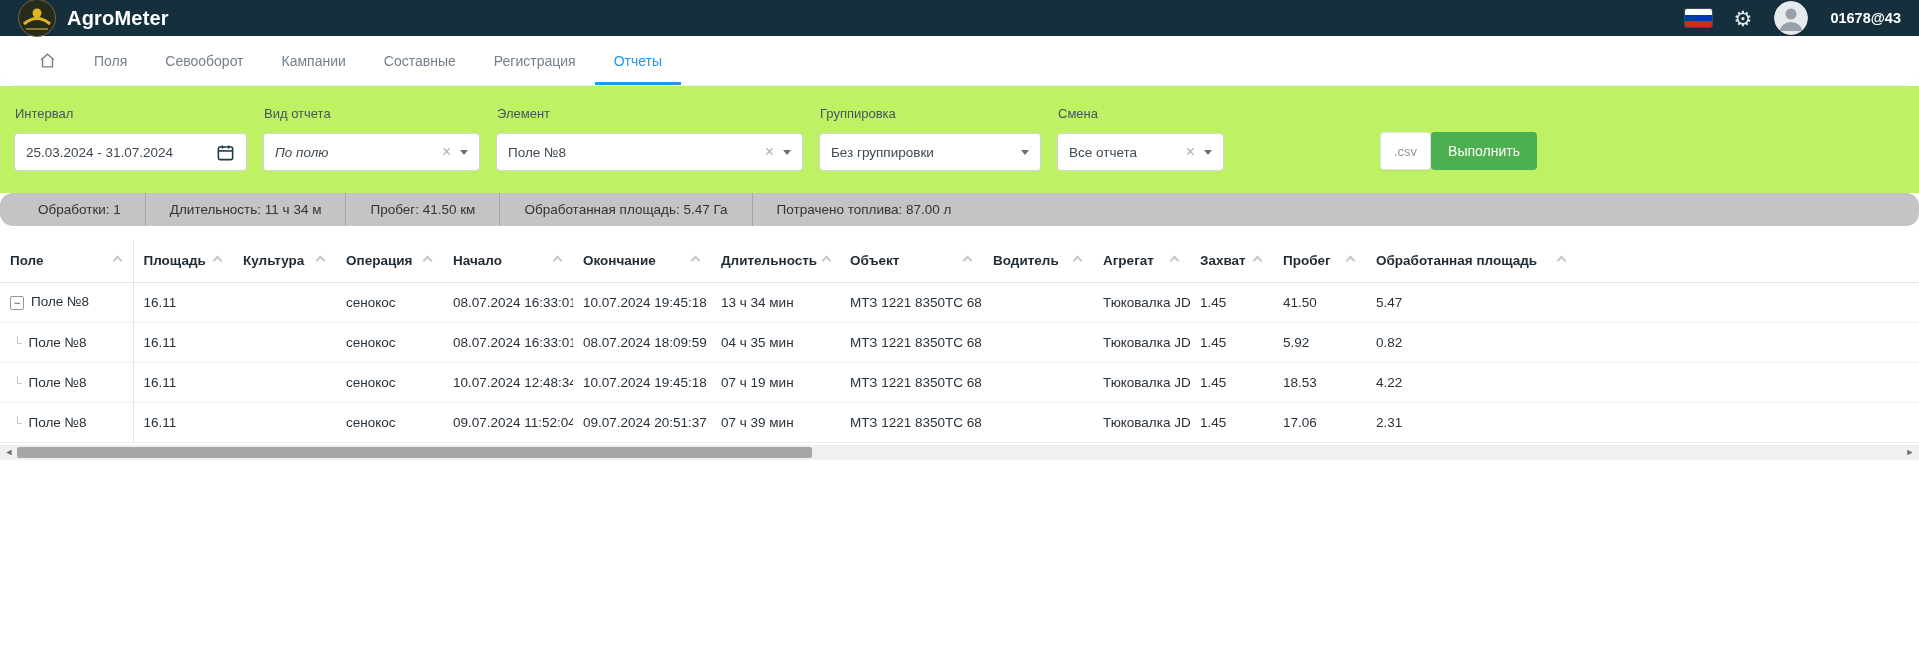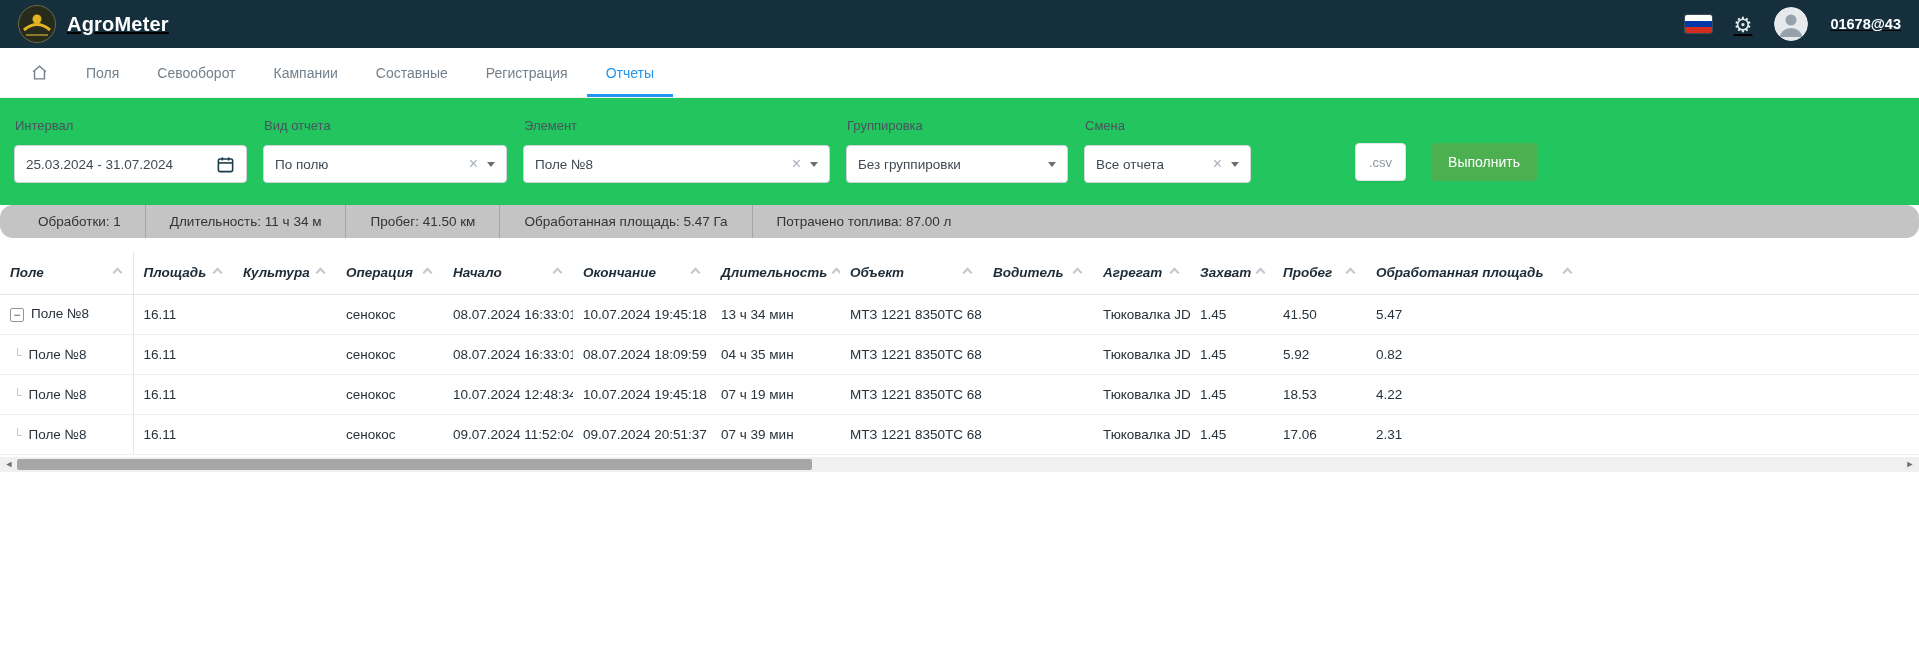--- a/index.html
+++ b/index.html
@@ -1,75 +1,75 @@
 <!DOCTYPE html>
 <html><head>
 <meta charset="utf-8">
 <style>
   * { margin:0; padding:0; box-sizing:border-box; }
   body { width:1919px; height:646px; overflow:hidden; background:#fff;
          font-family:"Liberation Sans", sans-serif; }
 
   
-  .topbar { height:48px; background:#152f3d; display:flex; align-items:center; padding:16px 18px;text-decoration:underline; }
+  .topbar { height:36px; background:#152f3d; display:flex; align-items:center; padding:16px 18px; }
   .logo-wrap { width:38px; height:38px; flex:none; }
   .app-title { color:#fff; font-size:20px; font-weight:600; margin-left:11px; letter-spacing:.2px; }
   .topbar-right { margin-left:auto; display:flex; align-items:center; gap:22px; }
   .flag { width:27px; height:18px; border-radius:2px;
           background:linear-gradient(#ffffff 0 33%, #0039a6 33% 66%, #d52b1e 66% 100%);
           box-shadow:0 0 0 1px rgba(255,255,255,.15); cursor:pointer; }
   .gear { color:#e2e9ee; font-size:21px; line-height:1; cursor:pointer; }
   .avatar { width:34px; height:34px; border-radius:50%; overflow:hidden; cursor:pointer; flex:none; }
   .user-id { color:#fff; font-size:14.5px; font-weight:700; }
 
   
-  .nav { height:50px; background:#fff; display:flex; align-items:stretch; padding:0 12px;
-         border-bottom:1px solid #eef1f3; }
+  .nav { height:50px; background:#fff; display:flex; align-items:stretch; padding:0 20px;
+         border-bottom:1px solid #eef1f3;border-radius:17px; }
   .nav-item { display:flex; align-items:center; gap:7px; padding:0 19px; font-size:14px;
               color:#73808b; text-decoration:none; border-bottom:3px solid transparent;
               border-top:3px solid transparent; cursor:pointer; white-space:nowrap; }
   .nav-item.active { color:#2196f3; border-bottom-color:#2196f3; }
   .nav-chev { width:7px; height:7px; border-right:1.5px solid #8a949c; border-bottom:1.5px solid #8a949c;
               transform:rotate(45deg) translateY(-2px); display:inline-block; }
 
   
-  .filters { display:flex; align-items:flex-start; padding:12px 14px 22px; background:#22c55e; }
+  .filters { display:flex; align-items:center; padding:12px 14px 22px; background:#bef264; }
   .filter-block { display:flex; flex-direction:column; margin-right:16px; }
   .filter-label { font-size:13px; color:#48545e; margin:8px 0 12px 1px; }
   .control { height:38px; border:1px solid #ced4da; border-radius:4px; background:#fff;
              display:flex; align-items:center; padding:0 11px; font-size:13.5px; color:#3f4a54;
              cursor:pointer; }
   .control .value { flex:1; white-space:nowrap; overflow:hidden; }
   .ctl-icons { display:flex; align-items:center; gap:9px; margin-left:8px; }
   .clear-x { color:#a7b0b8; font-size:16px; line-height:1; cursor:pointer; }
   .caret { width:0; height:0; border-left:4.5px solid transparent; border-right:4.5px solid transparent;
            border-top:5px solid #687077; }
-  .w-interval { width:233px; } .w-report { width:244px; } .w-element { width:307px; }
+  .w-interval { width:233px; } .w-report { width:217px;font-style:italic; } .w-element { width:307px; }
   .w-group { width:222px; } .w-shift { width:167px; }
-  .filter-buttons { margin-left:auto; margin-top:33px; display:flex; align-items:center; gap:25px;
+  .filter-buttons { margin-left:auto; margin-top:33px; display:flex; align-items:center; 
                     margin-right:368px; }
   .csv-btn { height:38px; padding:0 13px; background:#fff; border:1px solid #e1e5e8; border-radius:4px;
              color:#8d97a0; font-size:13px; cursor:pointer; box-shadow:0 1px 2px rgba(0,0,0,.05); }
   .run-btn { height:38px; padding:0 17px; background:#4caf50; border:none; border-radius:4px;
              color:#fff; font-size:14px; cursor:pointer; }
 
   
   .summary-bar { height:33px; background:#c4c4c4; display:flex; align-items:stretch; padding-left:14px;
                  color:#333; font-size:13.5px;border-radius:13px; }
   .summary-item { display:flex; align-items:center; padding:0 24px; border-right:1px solid #a5a5a5;
                   white-space:nowrap; }
   .summary-item:last-child { border-right:none; }
 
   
   .table-wrap { margin-top:14px; overflow:hidden; }
   table { border-collapse:collapse; table-layout:fixed; width:1919px; }
   th, td { padding:0 10px; height:40px; text-align:left; white-space:nowrap; overflow:hidden; }
   thead th { height:42px; border-bottom:1px solid #e2e6e9; font-size:13.5px; font-weight:700;
              color:#1e2c37; cursor:pointer; }
-  .th-wrap { display:flex; align-items:center; justify-content:space-between; gap:6px;font-style:italic; }
+  .th-wrap { display:flex; align-items:center; justify-content:space-between; gap:6px; }
   .th-wrap.tight { justify-content:flex-start; gap:21px; }
   .sort-icon { width:7px; height:7px; border-left:2px solid #c2c8cd; border-top:2px solid #c2c8cd;
                transform:rotate(45deg); flex:none; margin-right:2px; }
   tbody td { border-bottom:1px solid #edf0f2; font-size:13.5px; color:#28323b; }
   .first-col { border-right:1px solid #e2e6e9; }
   .collapse-box { display:inline-flex; width:14px; height:14px; border:1px solid #8f979e;
                   border-radius:2px; align-items:center; justify-content:center; font-size:12px;
                   line-height:1; color:#4a545c; margin-right:7px; cursor:pointer; vertical-align:middle; }
   .tree-branch { color:#b6bdc3; margin:0 7px 0 3px; font-size:12px; }
 

